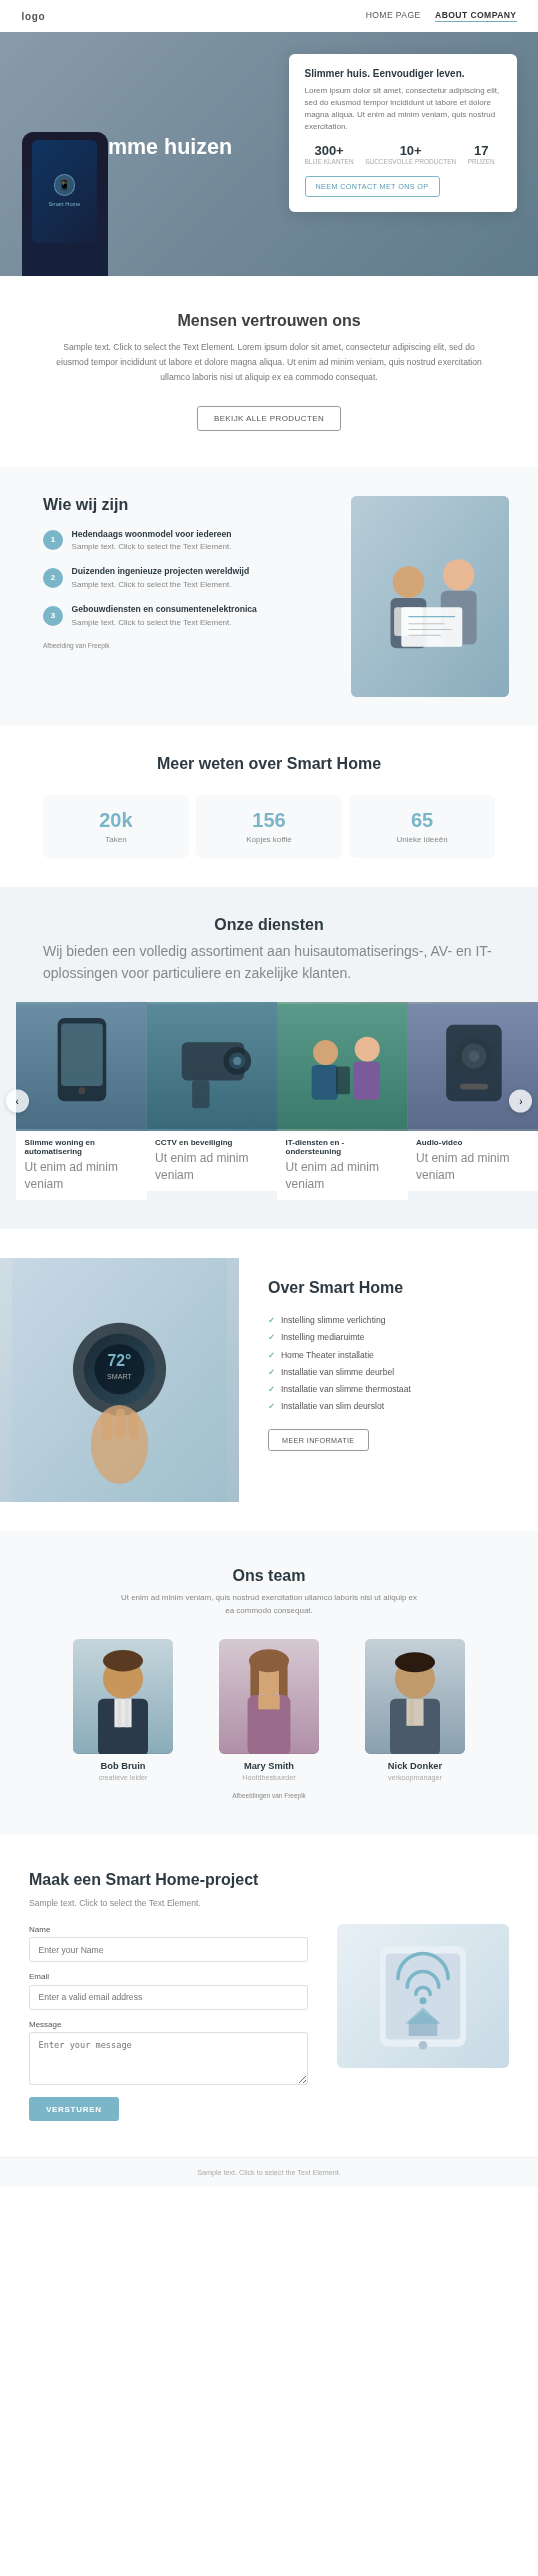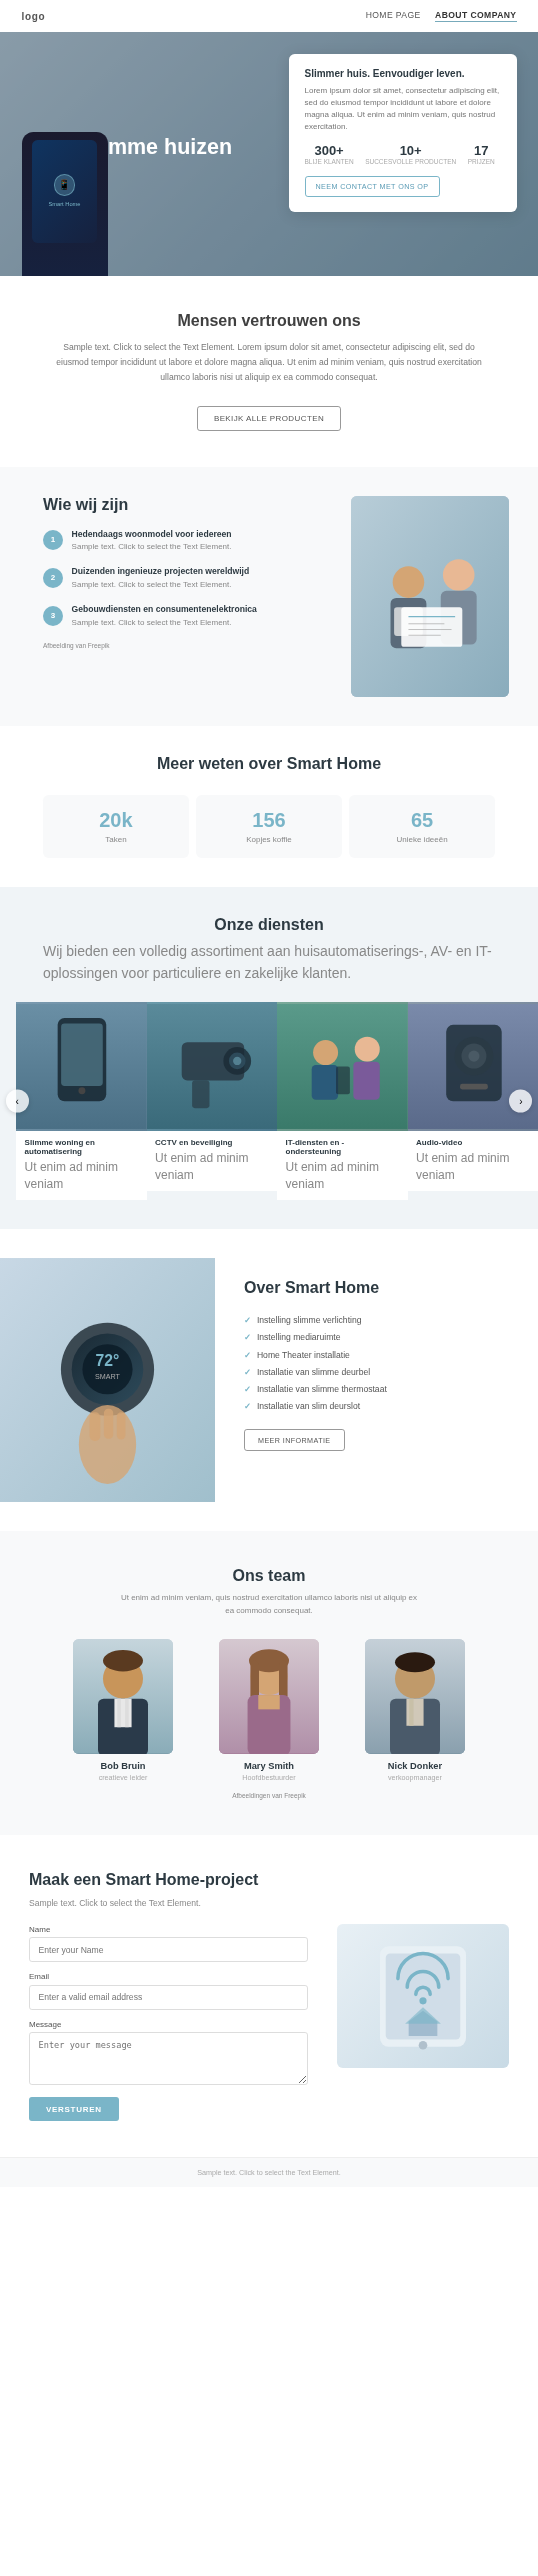--- a/index.html
+++ b/index.html
@@ -68,21 +68,21 @@
     .service-card-img.img1 { background: linear-gradient(135deg, #7a9ab0 0%, #5d8095 100%); }
     .service-card-img.img2 { background: linear-gradient(135deg, #6a9aaa 0%, #4d7a8f 100%); }
     .service-card-img.img3 { background: linear-gradient(135deg, #7aaa9a 0%, #5d8a7f 100%); }
     .service-card-img.img4 { background: linear-gradient(135deg, #8a9aaa 0%, #6d7f95 100%); }
     .service-info { padding: 7.2px 8.6px; background: rgba(255,255,255,0.95); }
     .service-info h4 { font-size: 8px; font-weight: 700; color: #2d3a42; margin-bottom: 2.9px; }
     .service-info p { font-size: 12px; color: #888; line-height: 1.4; }
 
     
     .smart-info { display: flex; background: #fff; padding: 29px 0; }
-    .smart-img { width: 215px; flex-shrink: 0; background: linear-gradient(135deg, #d0dde5 0%, #a8bfcc 100%); display: flex; align-items: center; justify-content: center; position: relative; }
+    .smart-img { width: 239px; flex-shrink: 0; background: linear-gradient(135deg, #d0dde5 0%, #a8bfcc 100%); display: flex; align-items: center; justify-content: center; position: relative; }
     .smart-content { flex: 1; padding: 21.5px 29px; }
     .smart-content h2 { font-size: 16px; font-weight: 700; color: #2d3a42; margin-bottom: 14.4px; }
     .check-list { list-style: none; margin-bottom: 14.4px; }
     .check-list li { font-size: 8.6px; color: #555; padding: 3.6px 0; display: flex; align-items: center; gap: 5.7px; }
     .check-list li::before { content: '✓'; color: #7ab5c8; font-weight: 700; font-size: 8.6px; }
     .btn-outline-sm { border: 1.1px solid #999; background: transparent; color: #555; padding: 5.7px 13px; border-radius: 2.9px; font-size: 7.2px; text-transform: uppercase; letter-spacing: 0.4px; cursor: pointer; }
 
     
     .team { padding: 36px 29px; text-align: center; background: #f8f9fa; }
     .team h2 { font-size: 16px; font-weight: 700; color: #2d3a42; margin-bottom: 7.2px; }

